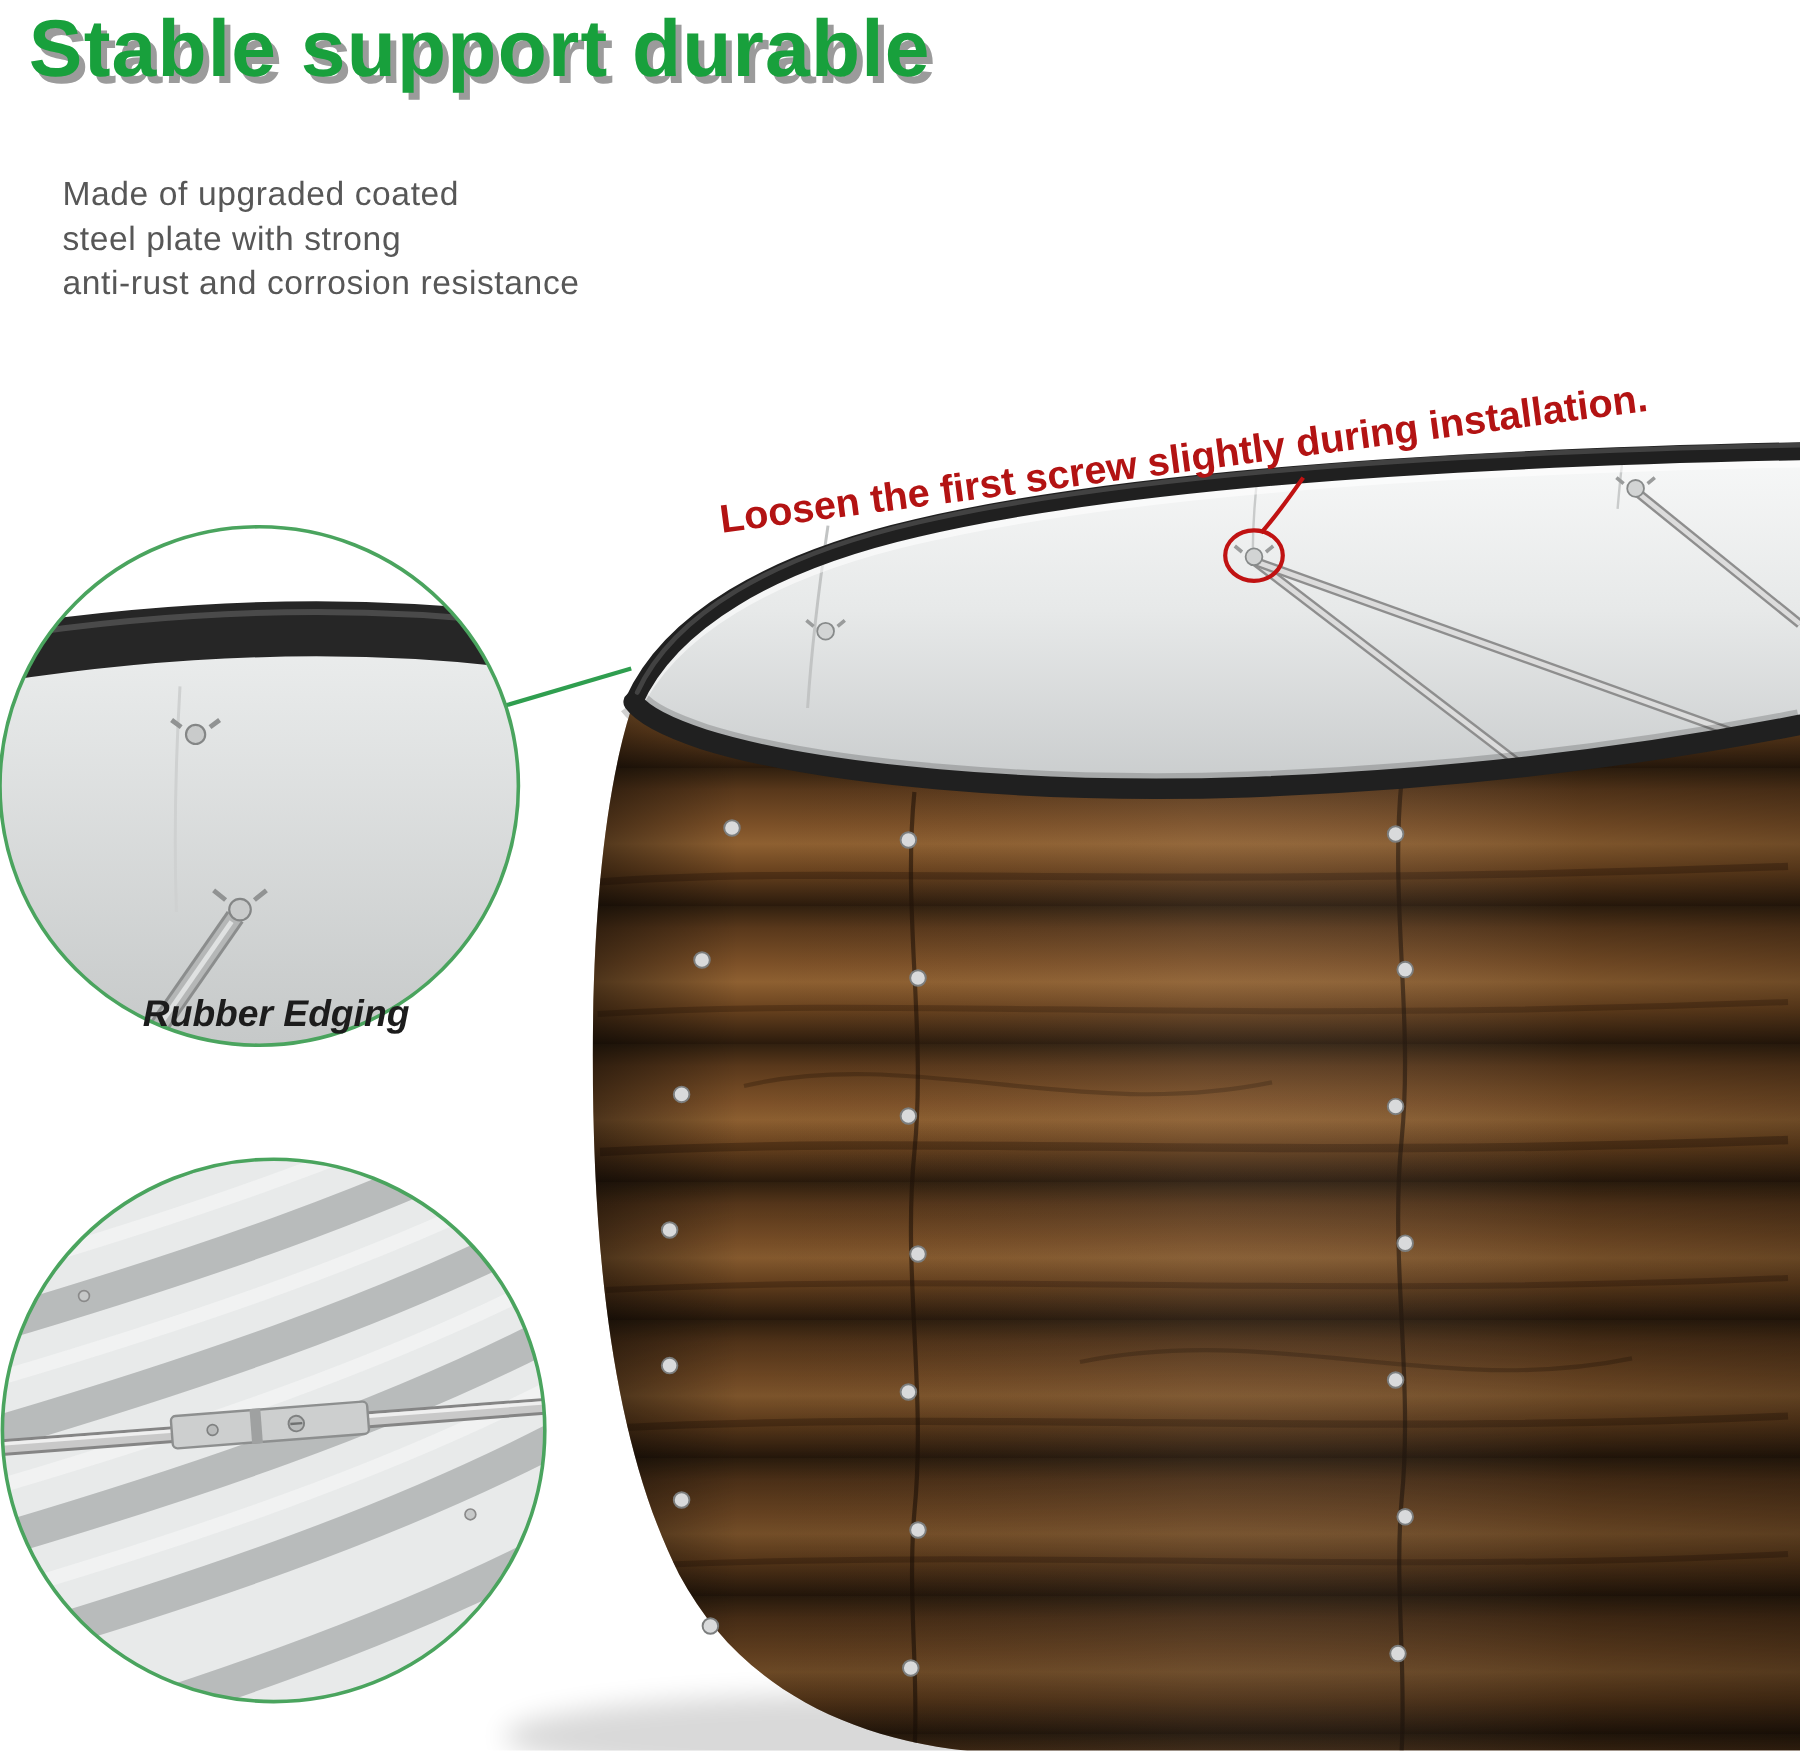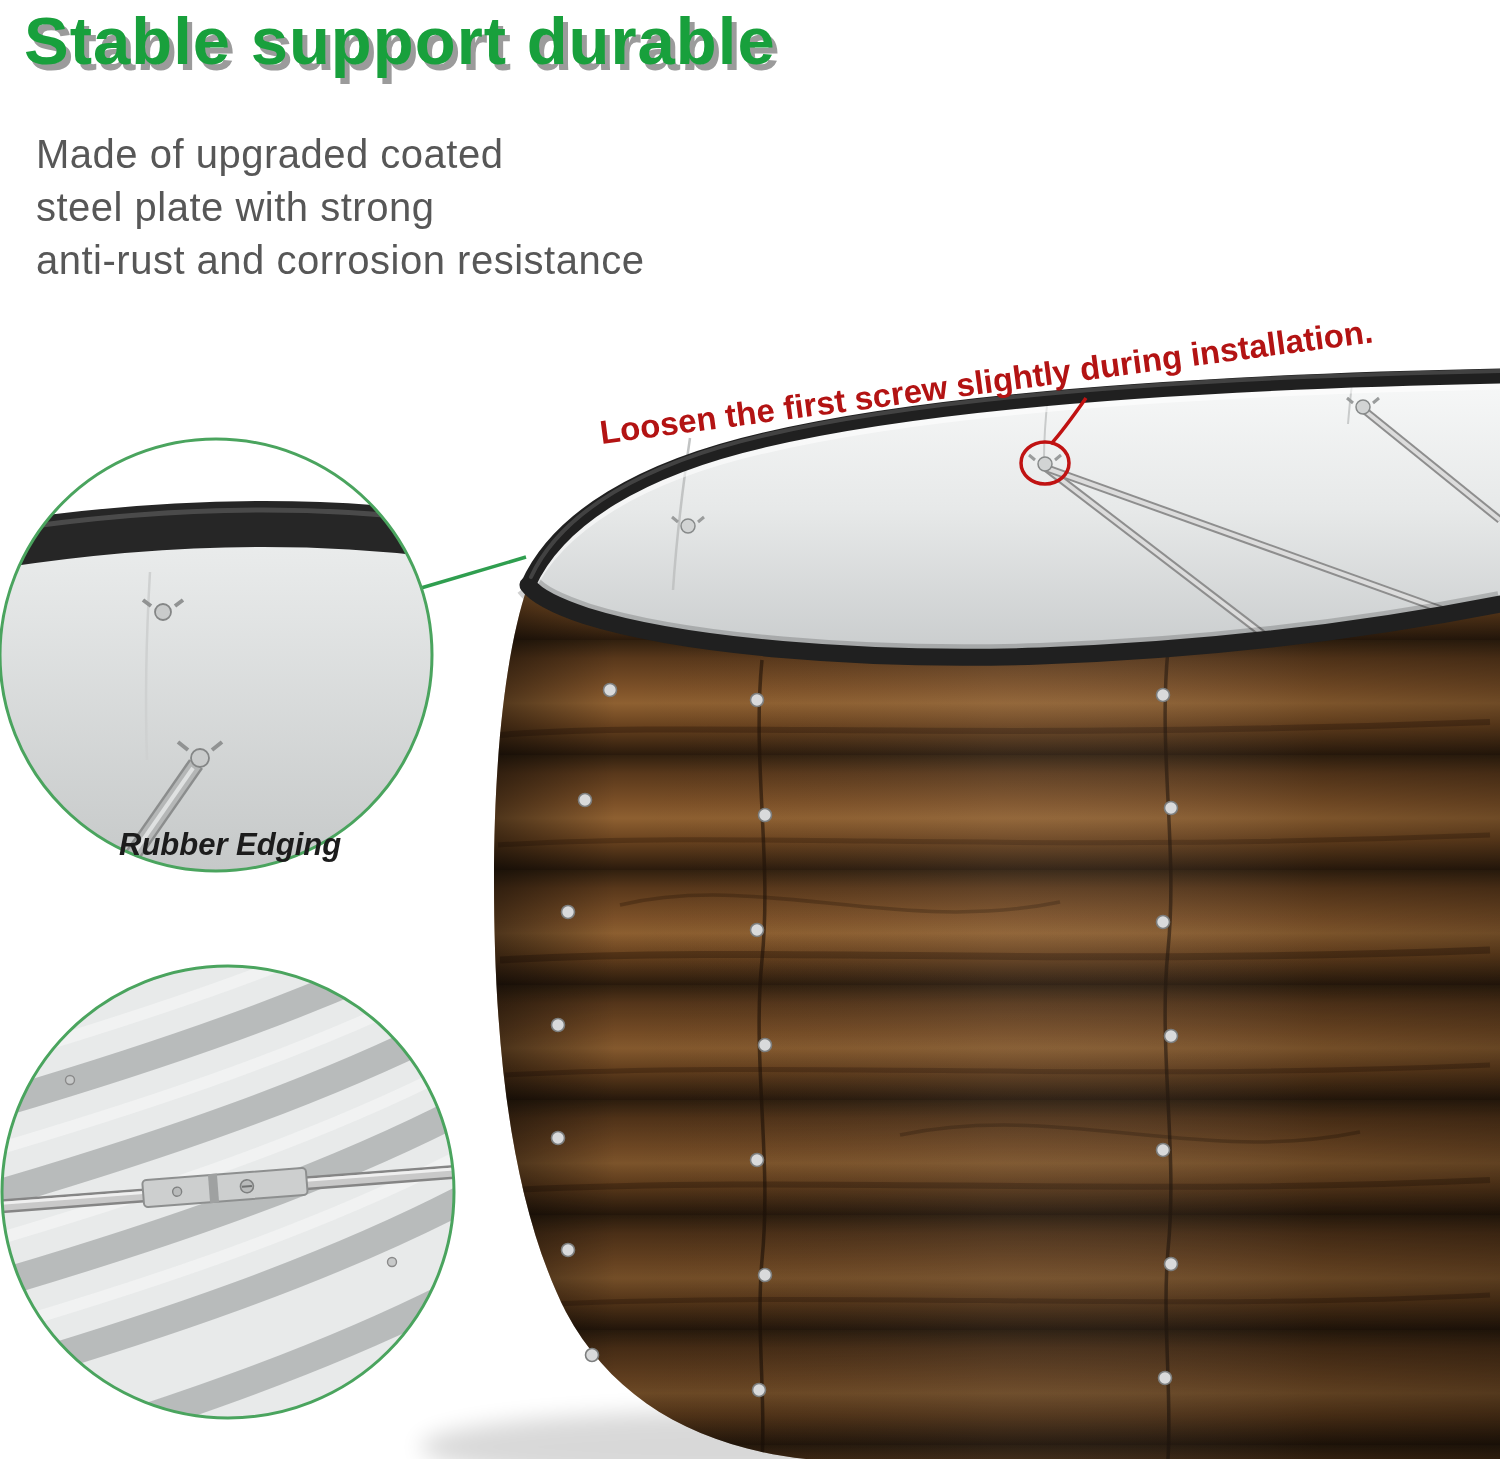--- a/index.html
+++ b/index.html
@@ -7,22 +7,22 @@
     position:relative;width:1500px;height:1459px;overflow:hidden;background:#ffffff;
     font-family:"Liberation Sans","DejaVu Sans",sans-serif;
   }
   .canvas svg{position:absolute;left:0;top:0;}
   .headline{
     position:absolute;left:24px;top:2px;margin:0;
     font-size:67px;font-weight:bold;letter-spacing:1px;
     color:#18a03c;text-shadow:5px 6px 0 #9b9b9b;white-space:nowrap;
   }
   .subheadline{
-    position:absolute;left:36px;top:128px;margin:0;
-    font-size:40px;line-height:1.32;color:#575757;letter-spacing:.5px;
+    position:absolute;left:36px;top:128px;margin:16px;
+    font-size:28px;line-height:1.32;color:#575757;letter-spacing:.5px;
     white-space:pre-line;
   }
   .red-note{
     position:absolute;left:600px;top:414px;margin:0;white-space:nowrap;
     font-size:33px;font-weight:bold;color:#b31313;
     transform:rotate(-7.5deg);transform-origin:left center;
   }
   .callout-label{
     position:absolute;margin:0;font-size:31px;font-weight:bold;color:#1c1c1c;white-space:nowrap;font-style:italic;
   }

